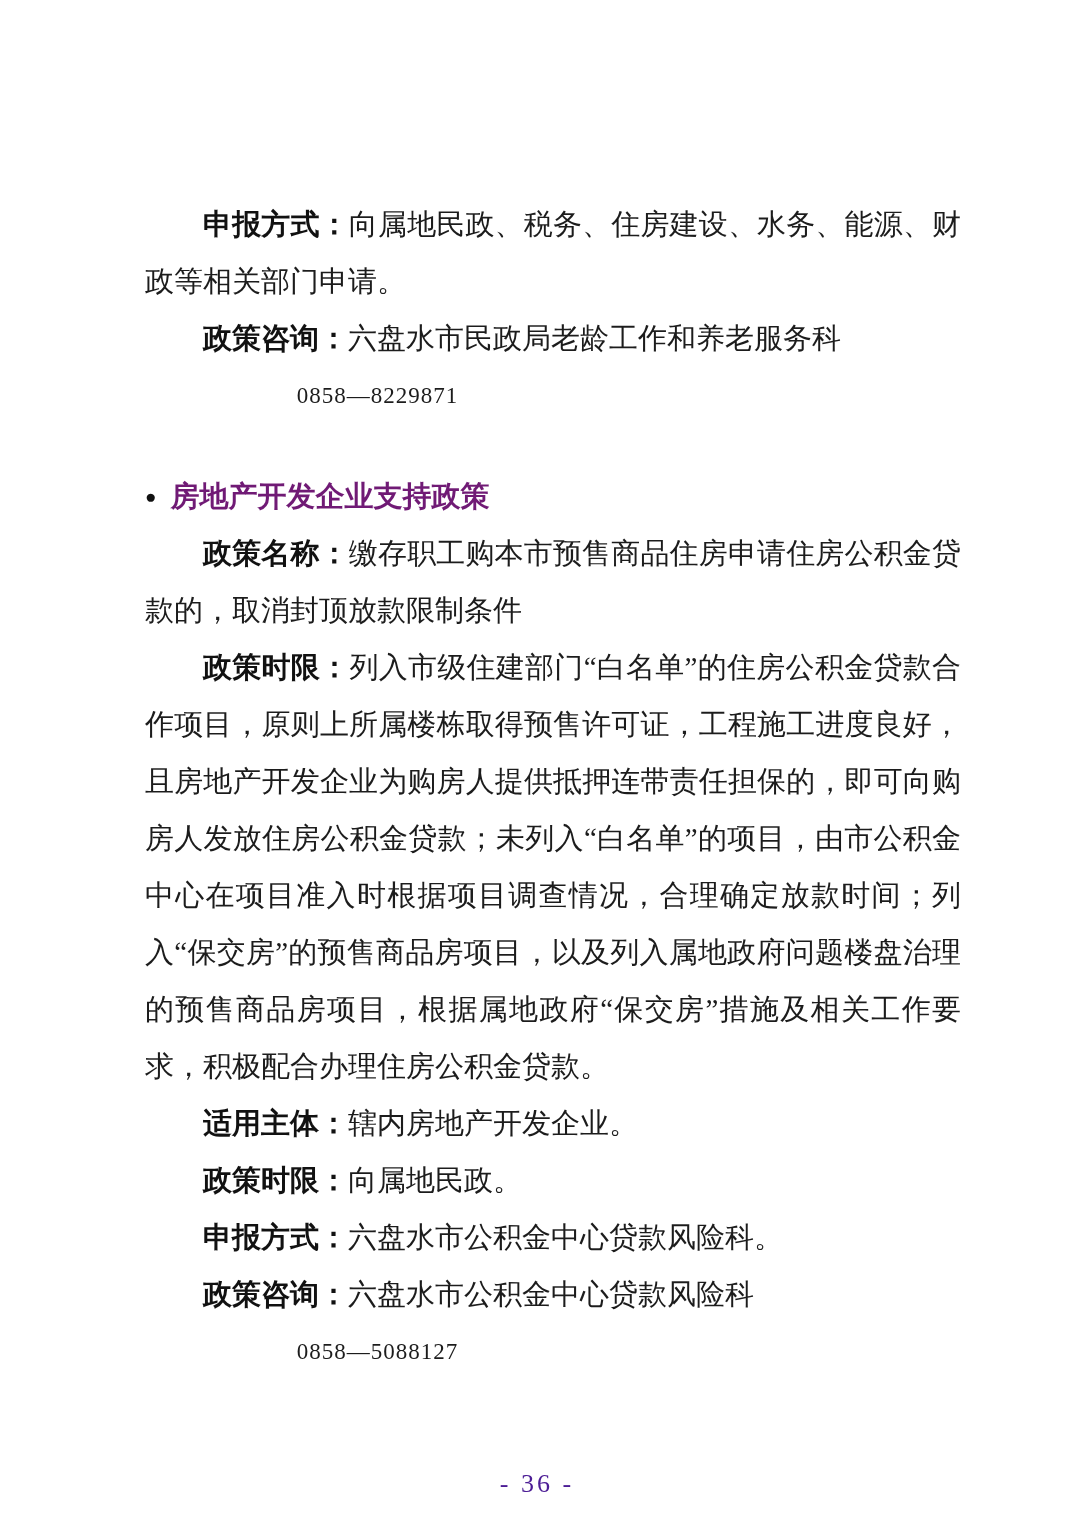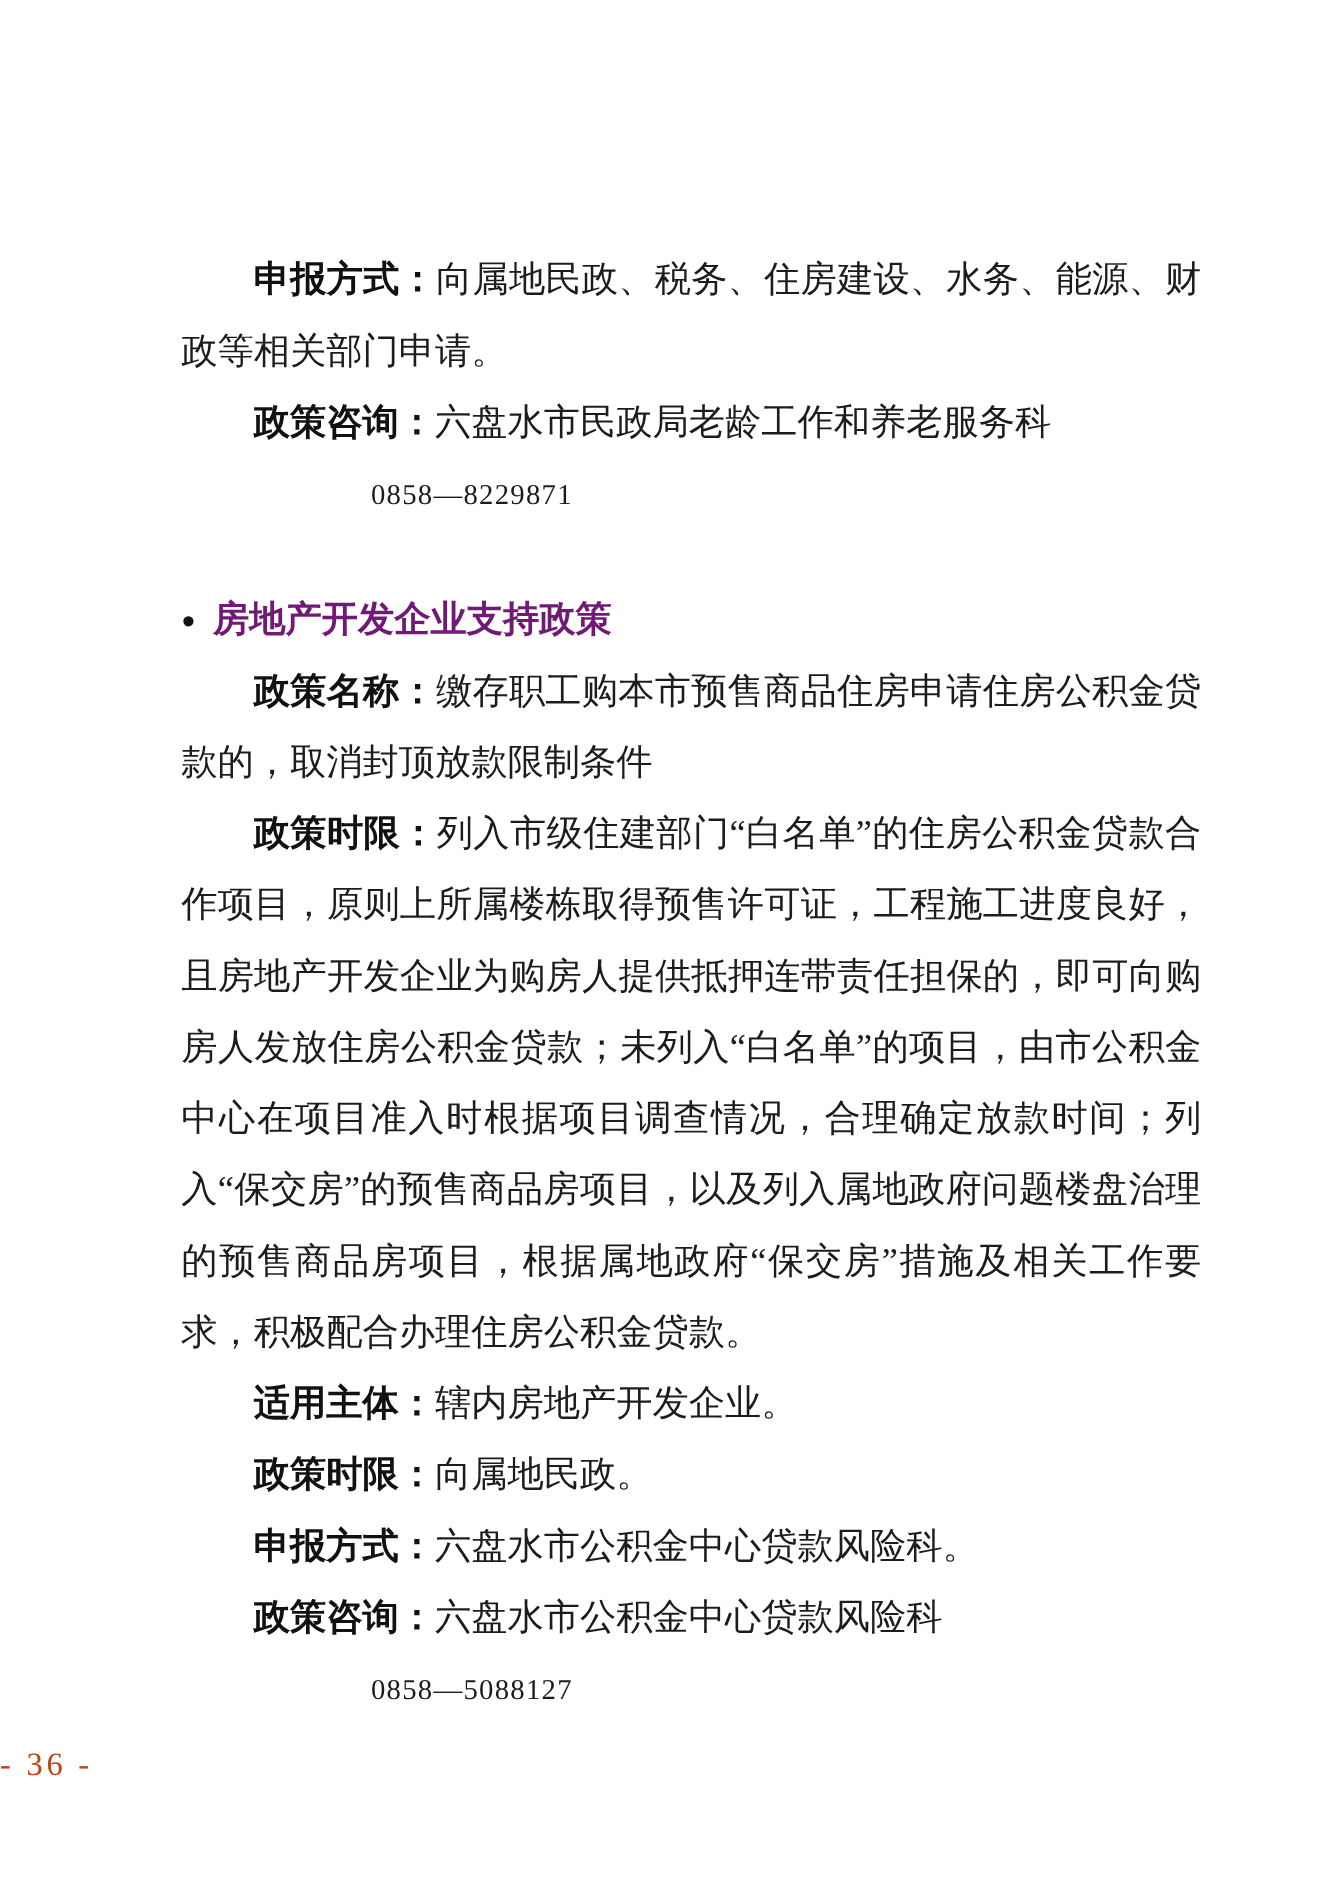--- a/index.html
+++ b/index.html
@@ -55,26 +55,26 @@
     color: #111111;
   }
   .heading-text {
     font-family: "Liberation Sans", sans-serif;
     font-weight: bold;
     color: #701a75;
   }
   .page-number {
     position: absolute;
     left: 0;
-    top: 1392px;
+    top: 1464px;
     width: 100%;
-    text-align: left;
+    text-align: center;
     font-size: 26px;
     line-height: 40px;
-    color: #c2410c;
+    color: #4c1d95;
     letter-spacing: 3px;
   }
 </style>
 </head>
 <body>
 
 <div class="page">
   <div class="content">
 
     <p class="para"><span class="label">申报方式：</span><span>向属地民政、税务、住房建设、水务、能源、财政等相关部门申请。</span></p>

